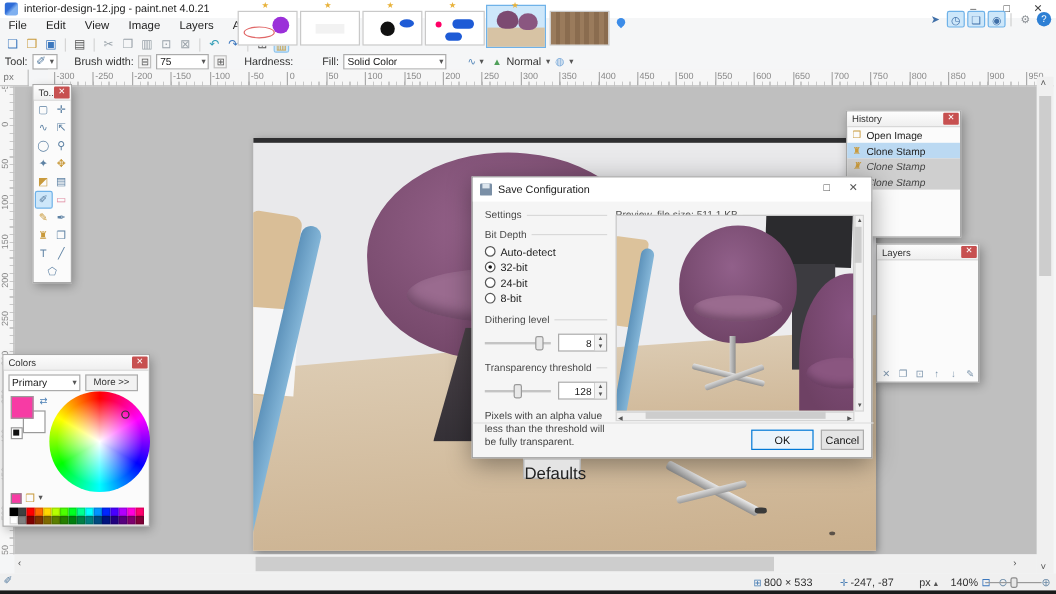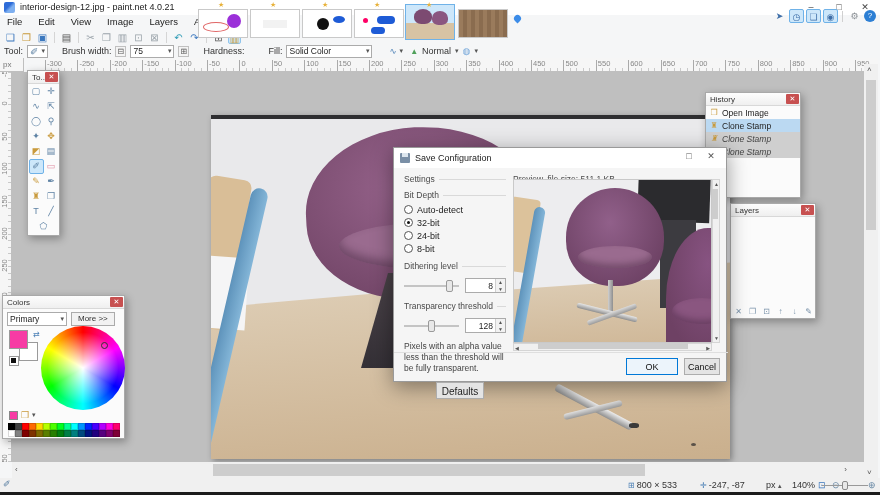--- a/index.html
+++ b/index.html
@@ -177,21 +177,21 @@
     border-radius:50%; background:#111; }
   .slider-row { display:flex; align-items:center; gap:6px; }
   .slider-track { position:relative; width:58px; height:2px; background:#C4C4C4; }
   .slider-thumb { position:absolute; top:-5px; width:7px; height:12px; background:#E8E8E8;
     border:1px solid #9A9A9A; border-radius:2px; }
   .spin-box { display:flex; width:44px; height:15px; border:1px solid #ABABAB; background:#fff; }
   .spin-val { flex:1; font-size:8.5px; text-align:right; padding:2px 2px 0 0; color:#222; }
   .spin-btns { width:10px; display:flex; flex-direction:column; border-left:1px solid #D0D0D0; }
   .spin-btns span { flex:1; font-size:5px; line-height:6px; text-align:center; color:#555; background:#F2F2F2;}
   #d-note { font-size:8.5px; color:#444; line-height:11px; width:108px; }
-  #defaults-btn { width:48px; height:17px; background:#E4E4E4; border:1px solid #ADADAD; font-size:10px;
+  #defaults-btn { width:48px; height:17px; background:#E4E4E4; border:1px solid #ADADAD; font-size:14px;
     color:#222; text-align:center; padding-top:3px; }
   #d-sep { position:absolute; left:0px; bottom:28px; width:334px; height:1px; background:#DFDFDF; }
   #ok-btn { position:absolute; left:232px; bottom:6px; width:52px; height:17px; background:#ECF4FB;
     border:1px solid #0078D7; font-size:9px; text-align:center; padding-top:3px; color:#111; }
   #cancel-btn { position:absolute; left:290px; bottom:6px; width:36px; height:17px; background:#E4E4E4;
     border:1px solid #ADADAD; font-size:9px; text-align:center; padding-top:3px; color:#111; }
 
   
   #preview-wrap { position:absolute; left:119px; top:31px; width:207px; height:172px; }
   #preview-img { position:absolute; left:0; top:0; width:199px; height:164px; background:#EDEDEF;

